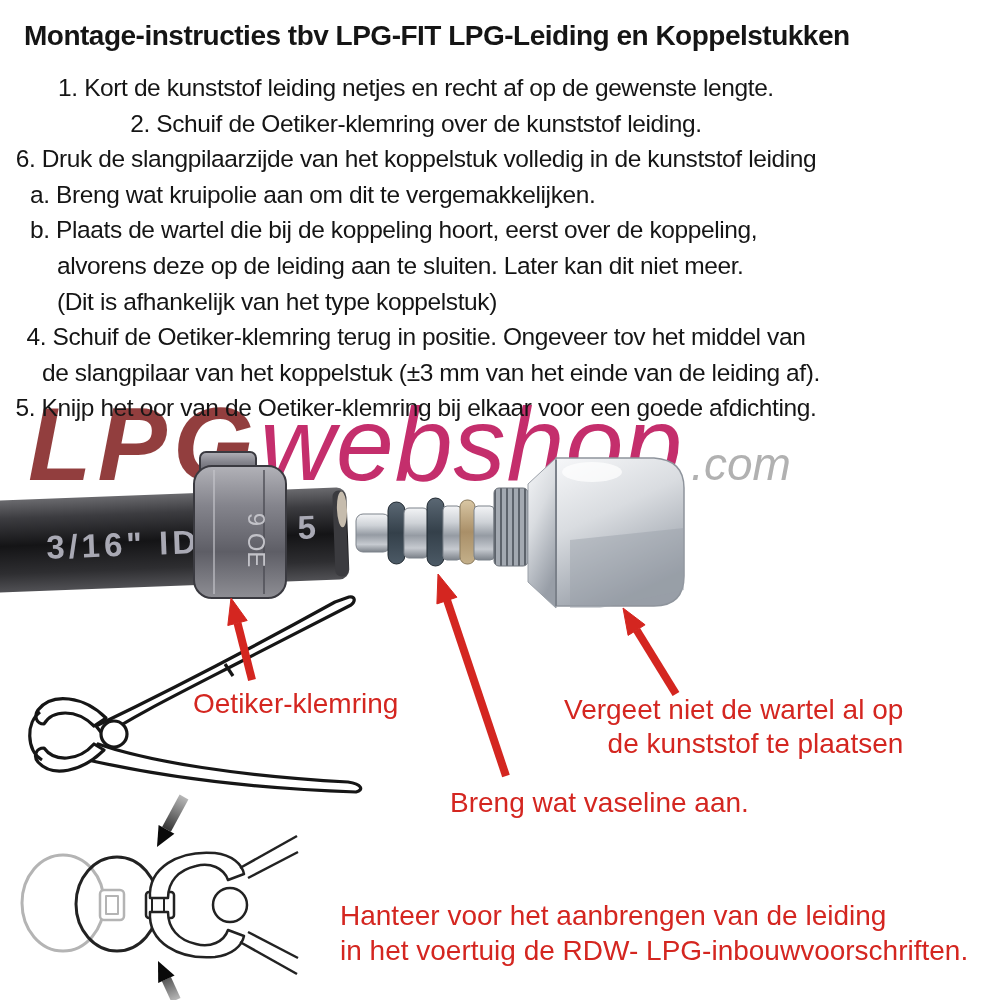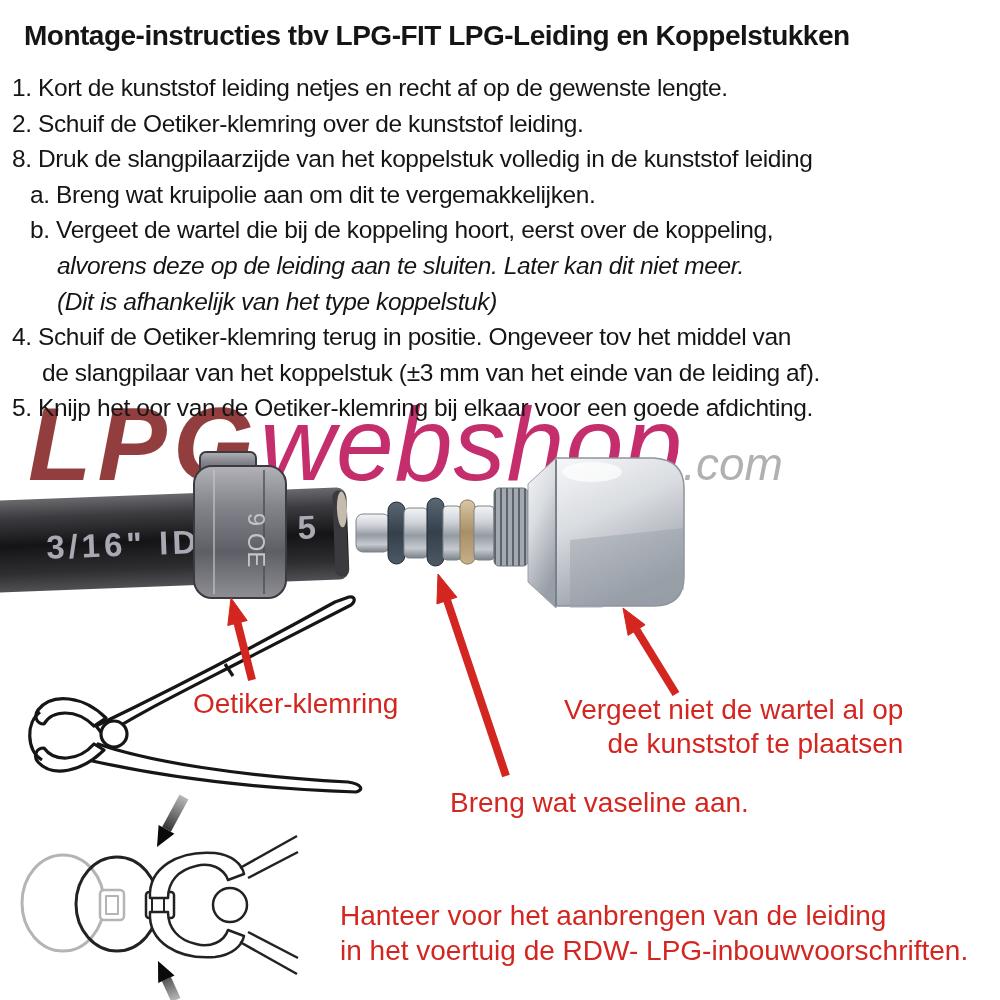--- a/index.html
+++ b/index.html
@@ -5,50 +5,50 @@
   html,body{margin:0;padding:0;}
   body{width:1000px;height:1000px;background:#ffffff;overflow:hidden;
        font-family:"Liberation Sans", sans-serif;color:#151515;position:relative;}
   .page{position:absolute;inset:0;width:1000px;height:920px;padding-left:34px;}
 
   .title{position:absolute;left:24px;top:20px;font-size:28px;font-weight:bold;
          letter-spacing:-0.5px;white-space:nowrap;z-index:3;}
 
   .instructions{position:absolute;left:0;top:70px;z-index:3;}
   .instructions div{font-size:24.5px;line-height:35.6px;letter-spacing:-0.4px;white-space:nowrap;}
-  .i0{padding-left:12px;} .i1{padding-left:30px;} .i2{padding-left:57px;font-style:italic;} .i3{padding-left:42px;}
+  .i0{padding-left:12px;text-align:center;} .i1{padding-left:30px;} .i2{padding-left:57px;} .i3{padding-left:42px;}
 
   .watermark{position:absolute;left:28px;top:392px;z-index:1;white-space:nowrap;
              font-style:italic;line-height:1;}
   .wm-lpg{font-size:104px;font-weight:bold;color:#7f1d1d;opacity:.85;letter-spacing:6px;}
   .wm-web{font-size:104px;color:#be185d;opacity:.9;letter-spacing:1px;}
-  .wm-com{font-size:46px;color:#a9a9a9;opacity:.9;}
+  .wm-com{font-size:46px;color:#a9a9a9;opacity:.9;margin-left:8px;}
 
   .art{position:absolute;left:0;top:0;z-index:2;}
 
   .red{position:absolute;color:#d42620;font-size:28px;line-height:34px;white-space:nowrap;z-index:3;}
   .voorbeeld{left:703px;top:472px;line-height:33px;}
   .oetiker-label{left:193px;top:687px;}
   .vaseline-label{left:420px;top:786px;margin-left:30px;}
   .wartel{left:564px;top:693px;text-align:right;}
   .footer-note{left:340px;top:898px;line-height:35px;}
 </style>
 </head>
 <body>
 
 <div class="page">
 
   <div class="title">Montage-instructies tbv LPG-FIT LPG-Leiding en Koppelstukken</div>
 
   <div class="instructions">
     <div class="i0">1. Kort de kunststof leiding netjes en recht af op de gewenste lengte.</div>
     <div class="i0">2. Schuif de Oetiker-klemring over de kunststof leiding.</div>
-    <div class="i0">8. Druk de slangpilaarzijde van het koppelstuk volledig in de kunststof leiding</div>
+    <div class="i0">6. Druk de slangpilaarzijde van het koppelstuk volledig in de kunststof leiding</div>
     <div class="i1">a. Breng wat kruipolie aan om dit te vergemakkelijken.</div>
-    <div class="i1">b. Vergeet de wartel die bij de koppeling hoort, eerst over de koppeling,</div>
+    <div class="i1">b. Plaats de wartel die bij de koppeling hoort, eerst over de koppeling,</div>
     <div class="i2">alvorens deze op de leiding aan te sluiten. Later kan dit niet meer.</div>
     <div class="i2">(Dit is afhankelijk van het type koppelstuk)</div>
     <div class="i0">4. Schuif de Oetiker-klemring terug in positie. Ongeveer tov het middel van</div>
     <div class="i3">de slangpilaar van het koppelstuk (±3 mm van het einde van de leiding af).</div>
     <div class="i0">5. Knijp het oor van de Oetiker-klemring bij elkaar voor een goede afdichting.</div>
   </div>
 
   <div class="watermark">
     <span class="wm-lpg">LPG</span><span class="wm-web">webshop</span><span class="wm-com">.com</span>
   </div>

